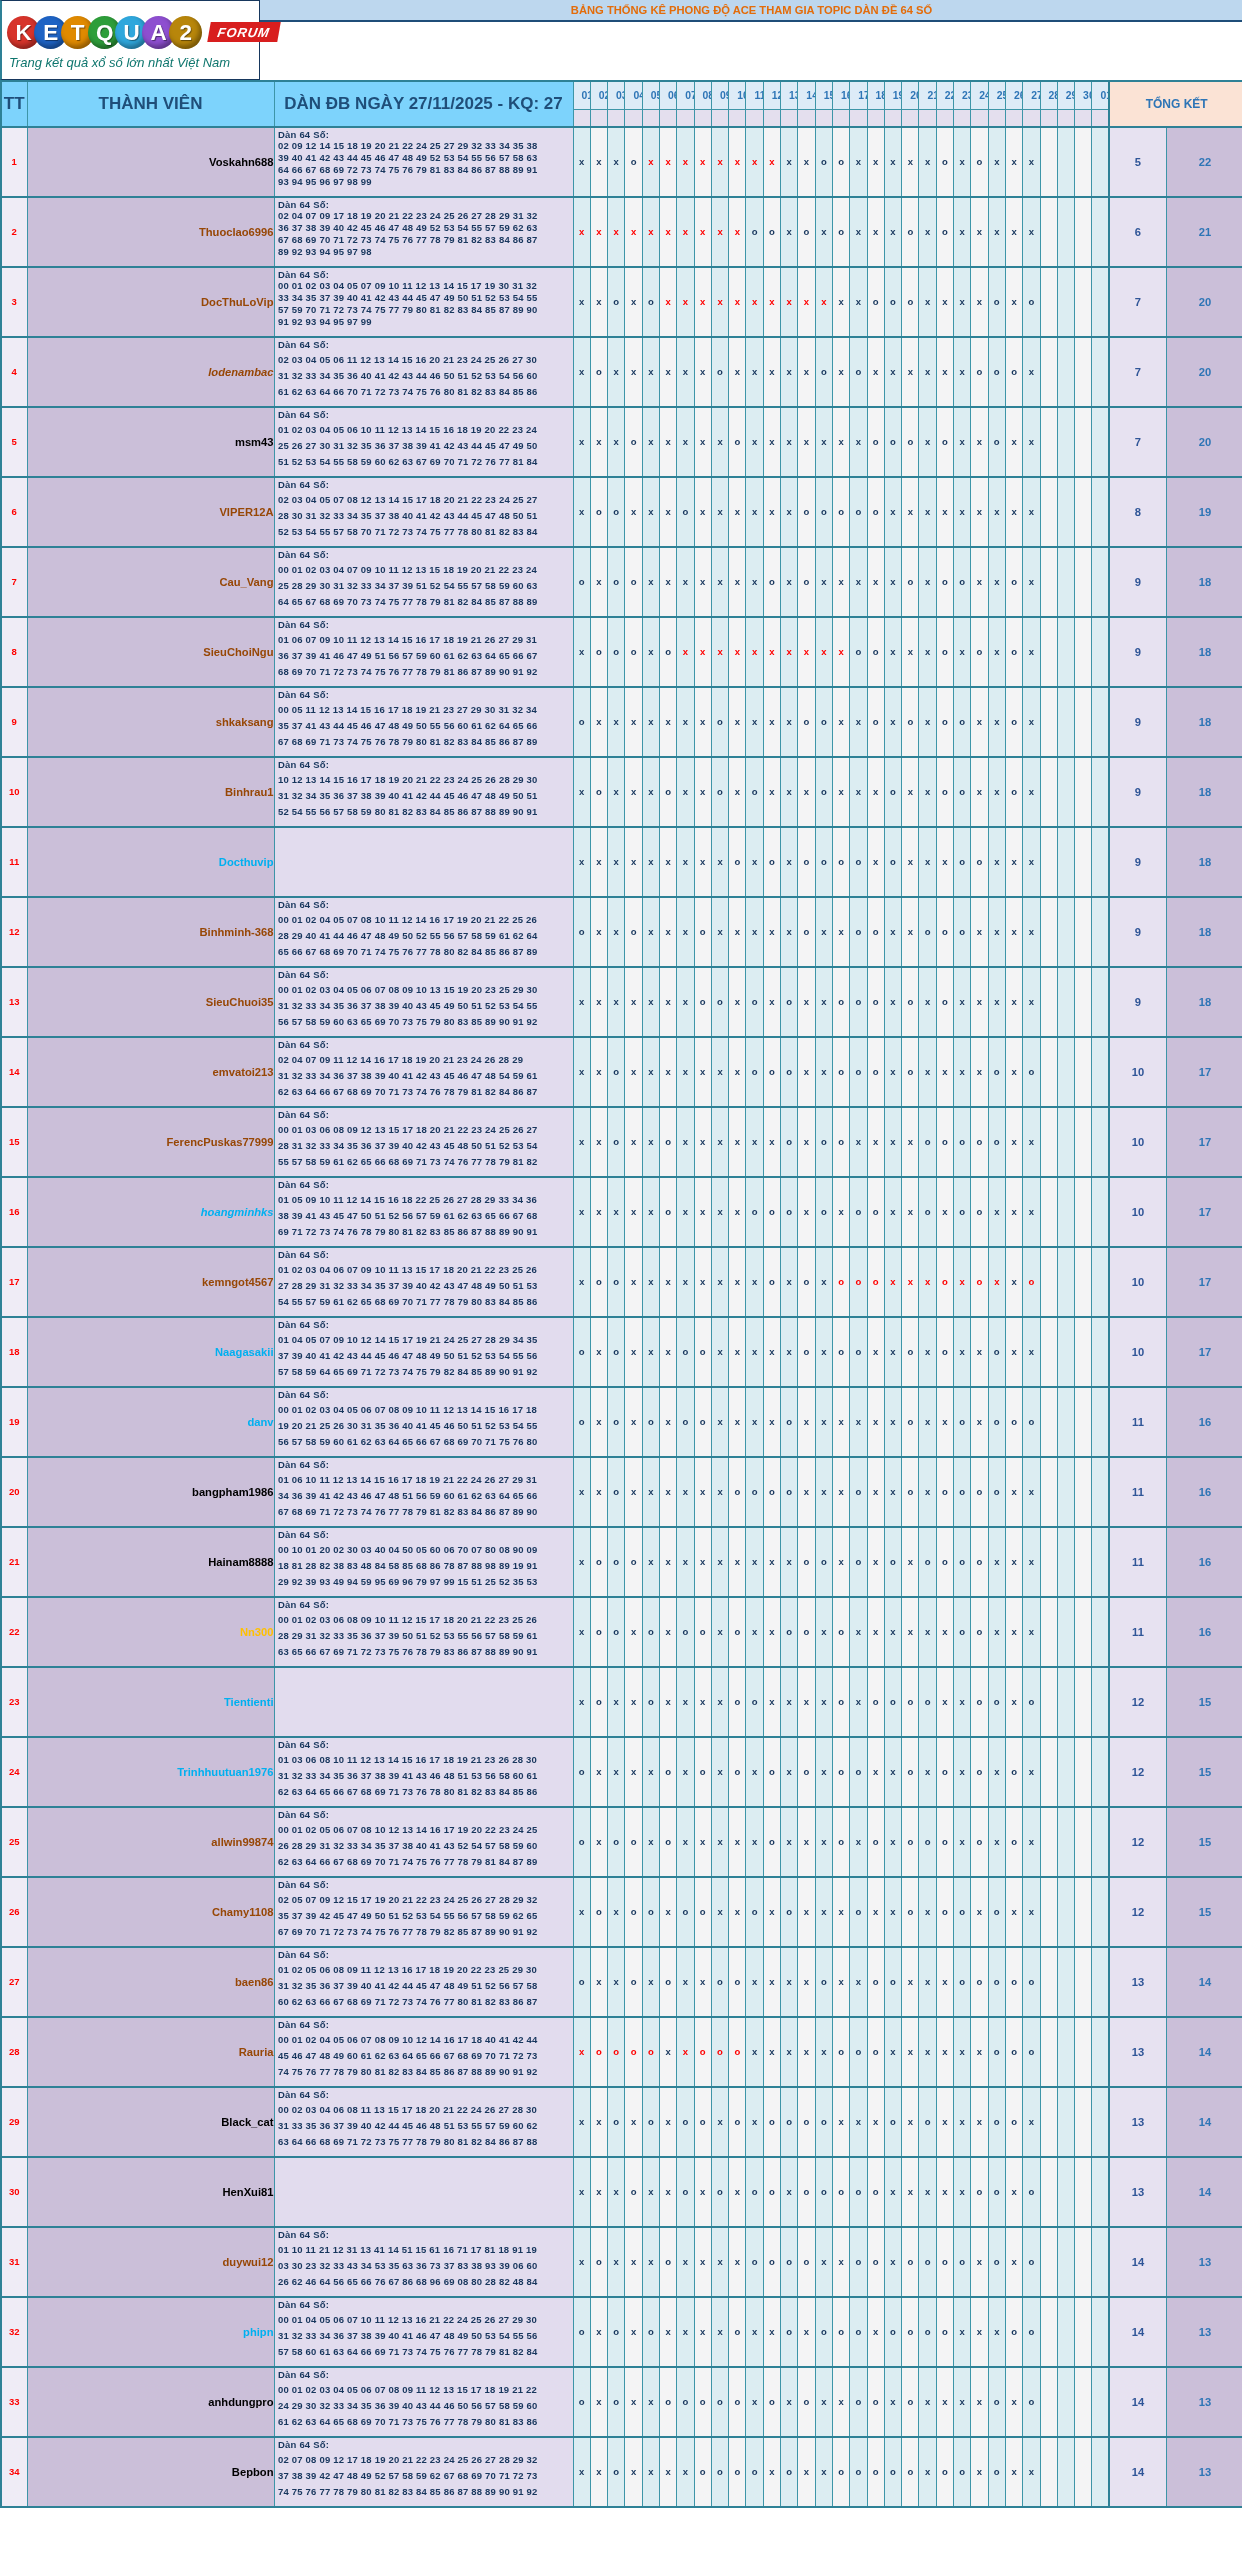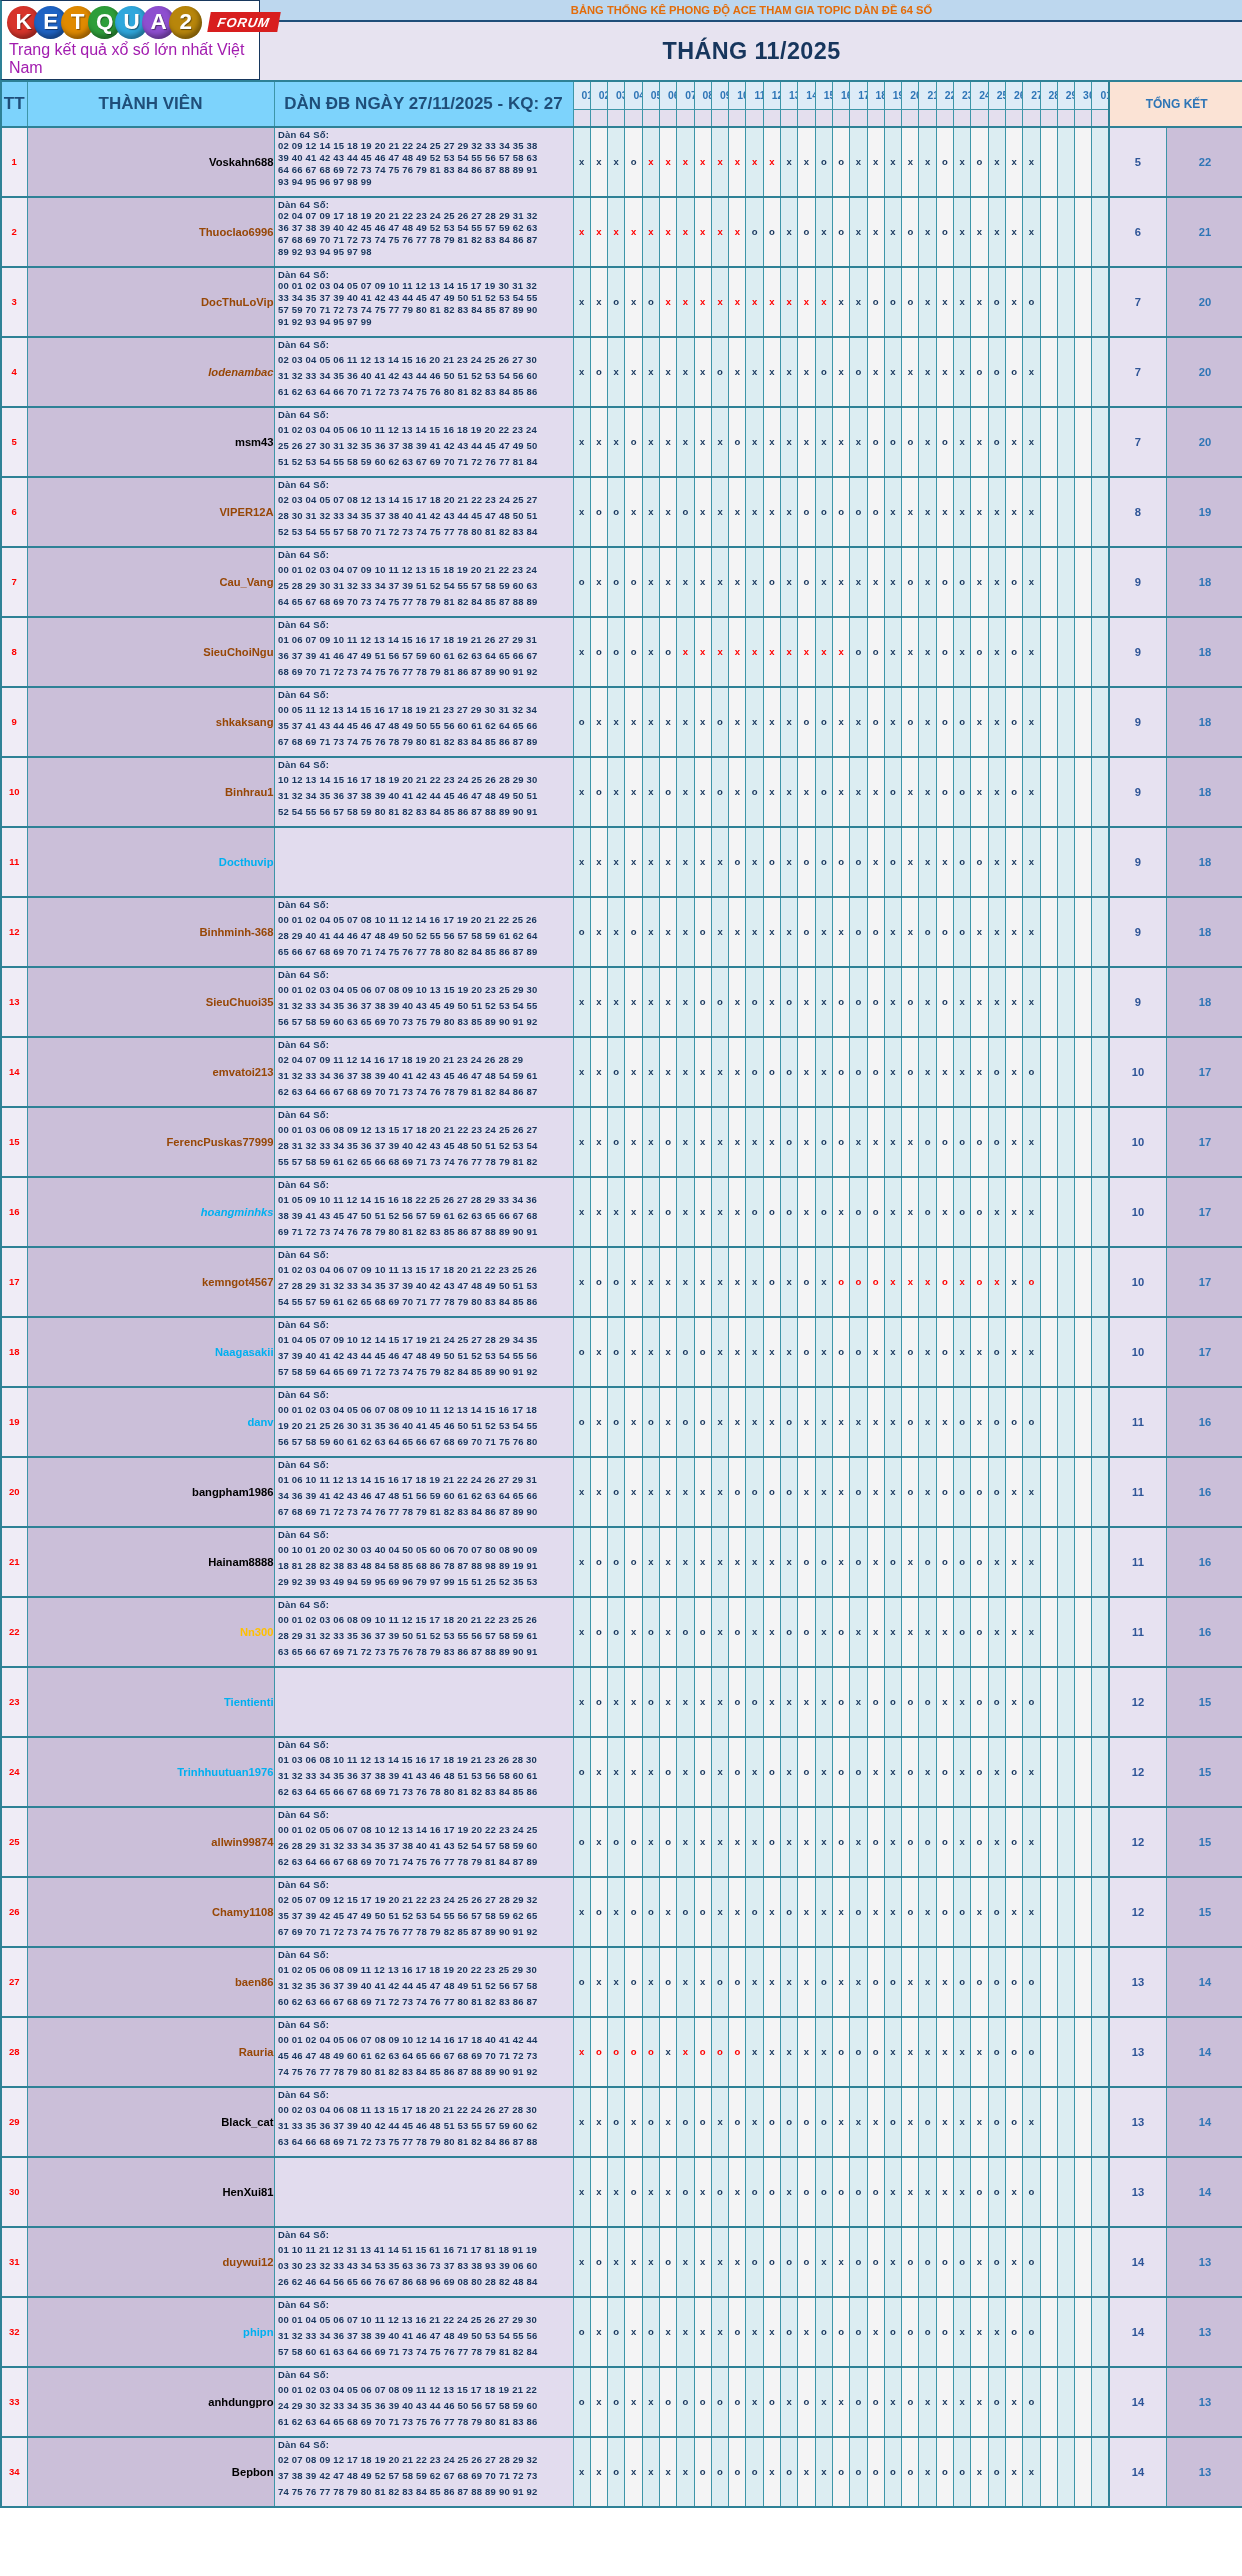--- a/index.html
+++ b/index.html
@@ -10,21 +10,21 @@
   .top { display:flex; width:1243px; height:80px; }
   .logo-box { width:260px; height:80px; background:#ffffff; border:1.7px solid #17375D; border-left:2.6px solid #2E8196;
               display:flex; flex-direction:column; justify-content:center; padding:1.7px 5.2px; position:relative; }
   .brand-row { display:flex; align-items:center; height:45px; }
   .brand-letter { width:33px; height:33px; border-radius:50%; color:#fff; font-weight:bold; font-size:22.5px;
                   display:flex; align-items:center; justify-content:center; margin-left:-6px;
                   text-shadow:0.9px 0.9px 0.9px rgba(0,0,0,.45); box-shadow:inset -2.6px -3.5px 5.2px rgba(0,0,0,.35); }
   .brand-letter:first-child { margin-left:0; }
   .forum-badge { background:#D81E1E; color:#fff; font-style:italic; font-weight:bold; font-size:13px;
                  padding:2.6px 8.7px; transform:skewX(-10deg); margin-left:7px; letter-spacing:0.9px; }
-  .tagline { font-size:16px; color:#a21caf; padding-left:1.7px; }
+  .tagline { font-size:13px; color:#0f766e; padding-left:1.7px;font-style:italic; }
 
   .top-right { flex:1; display:flex; flex-direction:column; }
   .title-bar { height:22px; background:#BDD7EE; border-bottom:2.6px solid #1F4E79; display:flex; align-items:center; justify-content:center; }
   .title-bar span { color:#E36C0A; font-weight:bold; font-size:11.2px; }
   .month-bar { flex:1; background:#E7E3F0; display:flex; align-items:center; justify-content:center; }
   .month-bar span { color:#17365D; font-weight:bold; font-size:23.4px; letter-spacing:0.4px; }
 
   
   table { border-collapse:collapse; table-layout:fixed; width:1243px; border:2.6px solid #2E8196; }
   col.c-tt { width:26px; } col.c-name { width:247px; } col.c-dan { width:299px; }
@@ -69,23 +69,20 @@
             <span class="brand-letter" style="background: rgb(184, 134, 11); display: inline-flex;">2</span>
           </span>
         <span class="forum-badge">FORUM</span>
       </div>
       <div class="tagline">Trang kết quả xổ số lớn nhất Việt Nam</div>
     </div>
     <div class="top-right">
       <div class="title-bar">
         <span>BẢNG THỐNG KÊ PHONG ĐỘ ACE THAM GIA TOPIC DÀN ĐỀ 64 SỐ</span>
       </div>
-      <div class="month-bar">
-        <span>THÁNG 11/2025</span>
-      </div>
     </div>
   </div>
 
   <table>
     <colgroup id="cols">
         <col class="c-tt">
         <col class="c-name">
         <col class="c-dan">
         <col class="c-day">
         <col class="c-day">

